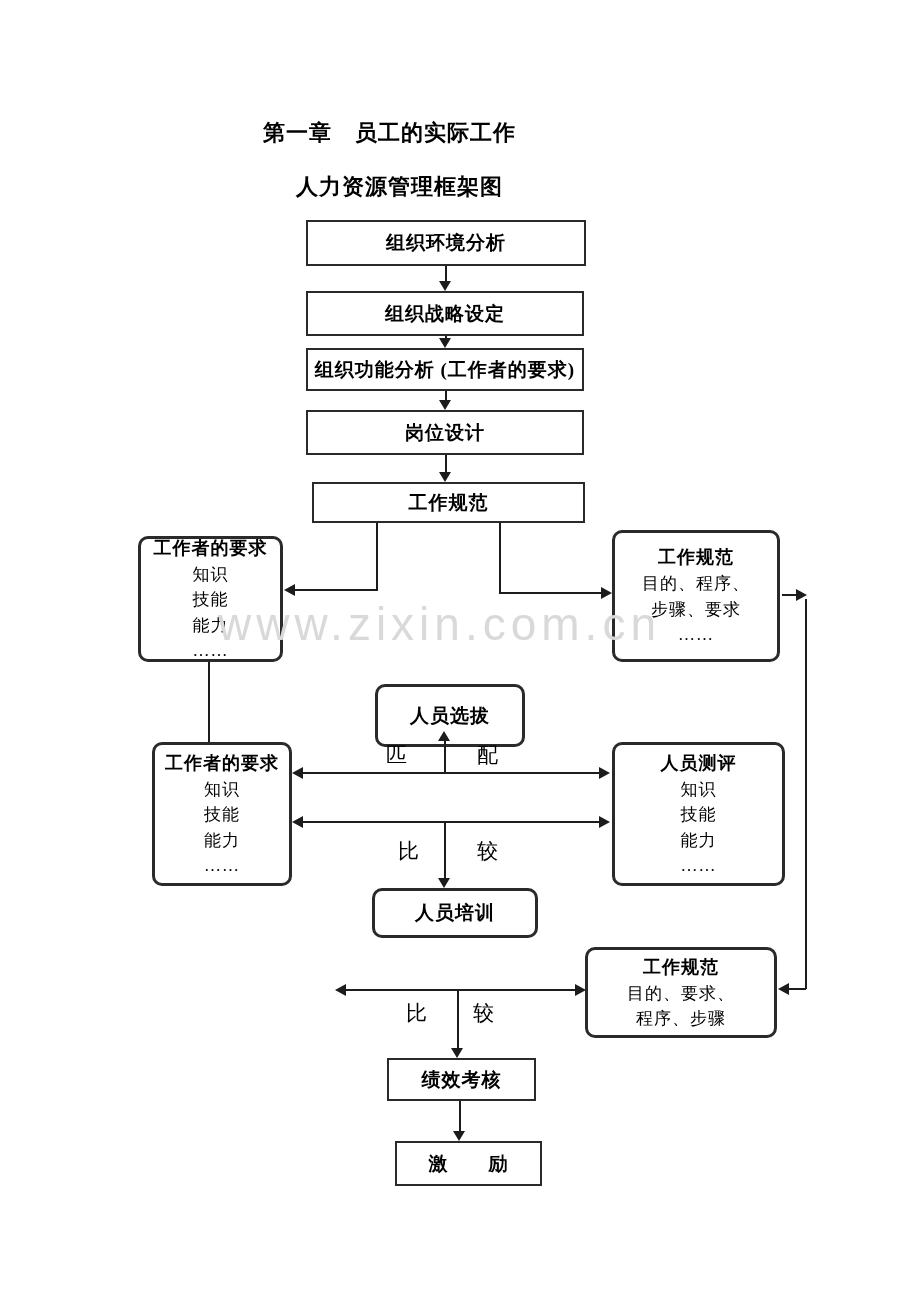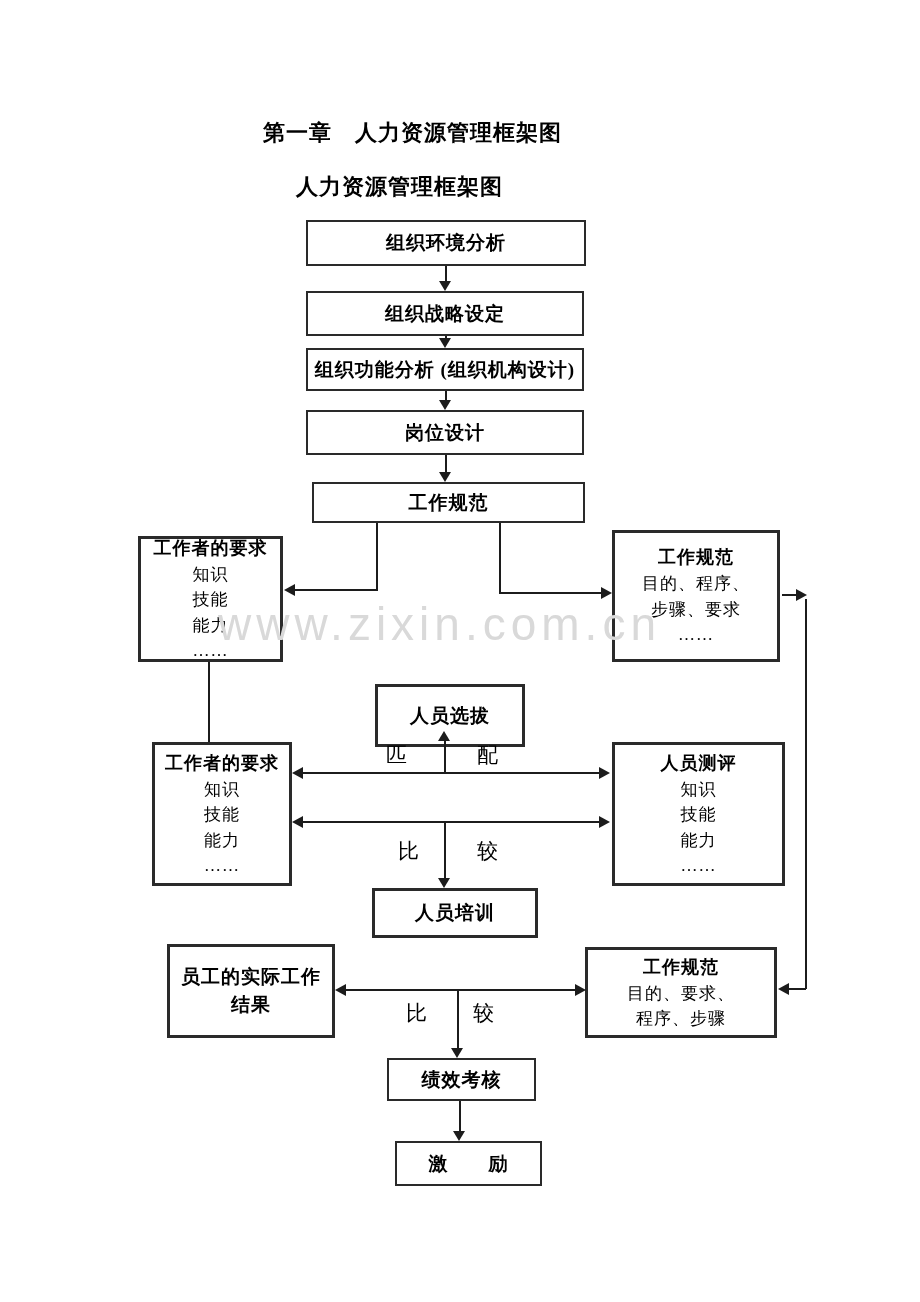--- a/index.html
+++ b/index.html
@@ -3,21 +3,21 @@
 <meta charset="utf-8">
 <style>
   html,body{margin:0;padding:0;background:#fff;}
   .page{position:relative;width:920px;height:1302px;background:#ffffff;overflow:hidden;
         font-family:"Liberation Serif","DejaVu Serif",serif;color:#000;}
   .title{position:absolute;left:263px;top:118px;font-size:22px;font-weight:bold;letter-spacing:1px;}
   .subtitle{position:absolute;left:296px;top:172px;font-size:22px;font-weight:bold;letter-spacing:1px;text-align:center;}
   .fbox{position:absolute;border:2px solid #2a2a2a;background:#fff;display:flex;
         align-items:center;justify-content:center;text-align:center;box-sizing:border-box;}
   .fbox .lbl{font-size:19px;font-weight:bold;letter-spacing:1px;}
-  .fbox.thick{border-width:3px;}
+  .fbox.thick{border-width:3px;border-radius:10px;}
   .multi{flex-direction:column;justify-content:center;line-height:1.5;}
   .multi .btitle{font-size:18px;font-weight:bold;letter-spacing:1px;}
   .multi .bline{font-size:17px;font-weight:normal;letter-spacing:1px;}
   .multi .bline.bold{font-weight:bold;font-size:19px;line-height:1.45;}
   .rel-label{position:absolute;font-size:21px;font-weight:normal;}
   .vl,.hl{position:absolute;background:#1c1c1c;}
   .vl{width:2px;} .hl{height:2px;}
   .thinvl{width:1.5px;}
   .ah{position:absolute;width:0;height:0;border-style:solid;border-color:transparent;}
   .ah-down{border-width:10px 6px 0 6px;border-top-color:#1c1c1c;}
@@ -26,37 +26,37 @@
   .ah-right{border-width:6px 0 6px 11px;border-left-color:#1c1c1c;}
   .watermark{position:absolute;left:218px;top:597px;font-size:46px;letter-spacing:5px;
              color:#d9d9d9;z-index:9;pointer-events:none;
              font-family:"Liberation Sans","DejaVu Sans",sans-serif;}
 </style>
 </head>
 <body>
 
 <div class="page">
 
-  <div class="title">第一章　人力资源管理框架图</div>
+  <div class="title">第一章　员工的实际工作</div>
   <div class="subtitle">人力资源管理框架图</div>
 
   <div class="fbox" style="left:306px;top:220px;width:280px;height:46px">
     <span class="lbl">组织环境分析</span>
   </div>
   <div class="vl" style="left:445px;top:266px;height:16px"></div>
   <div class="ah ah-down" style="left:439px;top:281px"></div>
 
   <div class="fbox" style="left:306px;top:291px;width:278px;height:45px">
     <span class="lbl">组织战略设定</span>
   </div>
   <div class="vl" style="left:445px;top:336px;height:4px"></div>
   <div class="ah ah-down" style="left:439px;top:338px"></div>
 
   <div class="fbox" style="left:306px;top:348px;width:278px;height:43px">
-    <span class="lbl">组织功能分析 (组织机构设计)</span>
+    <span class="lbl">组织功能分析 (工作者的要求)</span>
   </div>
   <div class="vl" style="left:445px;top:391px;height:10px"></div>
   <div class="ah ah-down" style="left:439px;top:400px"></div>
 
   <div class="fbox" style="left:306px;top:410px;width:278px;height:45px">
     <span class="lbl">岗位设计</span>
   </div>
   <div class="vl" style="left:445px;top:455px;height:18px"></div>
   <div class="ah ah-down" style="left:439px;top:472px"></div>
 
@@ -131,24 +131,20 @@
   <div class="rel-label" style="left:398px;top:837px">比</div>
   <div class="rel-label" style="left:477px;top:837px">较</div>
 
   <div class="vl" style="left:444px;top:823px;height:55px"></div>
   <div class="ah ah-down" style="left:438px;top:878px"></div>
 
   <div class="fbox thick" style="left:372px;top:888px;width:166px;height:50px">
     <span class="lbl">人员培训</span>
   </div>
 
-  <div class="fbox multi thick" style="left:167px;top:944px;width:168px;height:94px">
-    <div class="bline bold">员工的实际工作</div>
-    <div class="bline bold">结果</div>
-  </div>
 
   <div class="fbox multi thick" style="left:585px;top:947px;width:192px;height:91px">
     <div class="btitle">工作规范</div>
     <div class="bline">目的、要求、</div>
     <div class="bline">程序、步骤</div>
   </div>
 
   <div class="hl" style="left:346px;top:989px;width:230px"></div>
   <div class="ah ah-left" style="left:335px;top:984px"></div>
   <div class="ah ah-right" style="left:575px;top:984px"></div>

